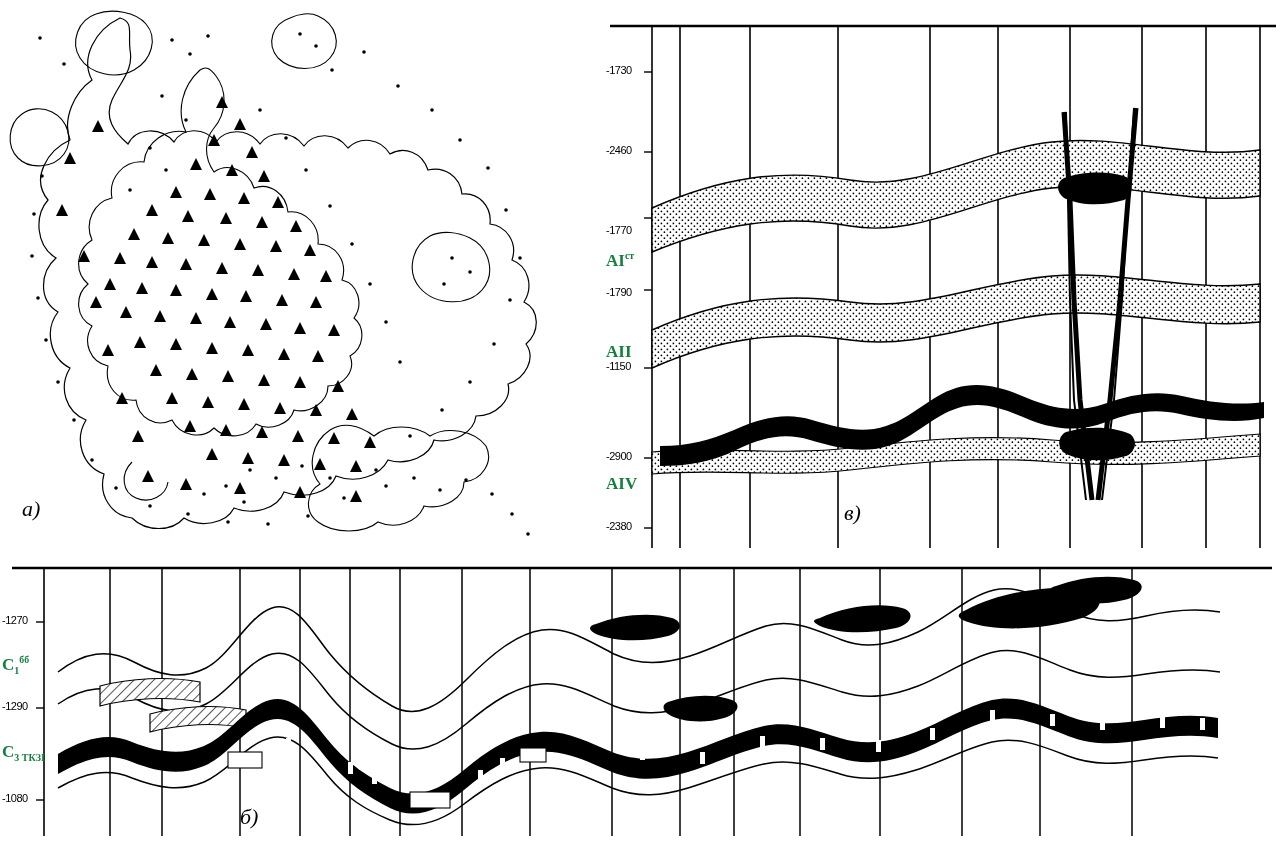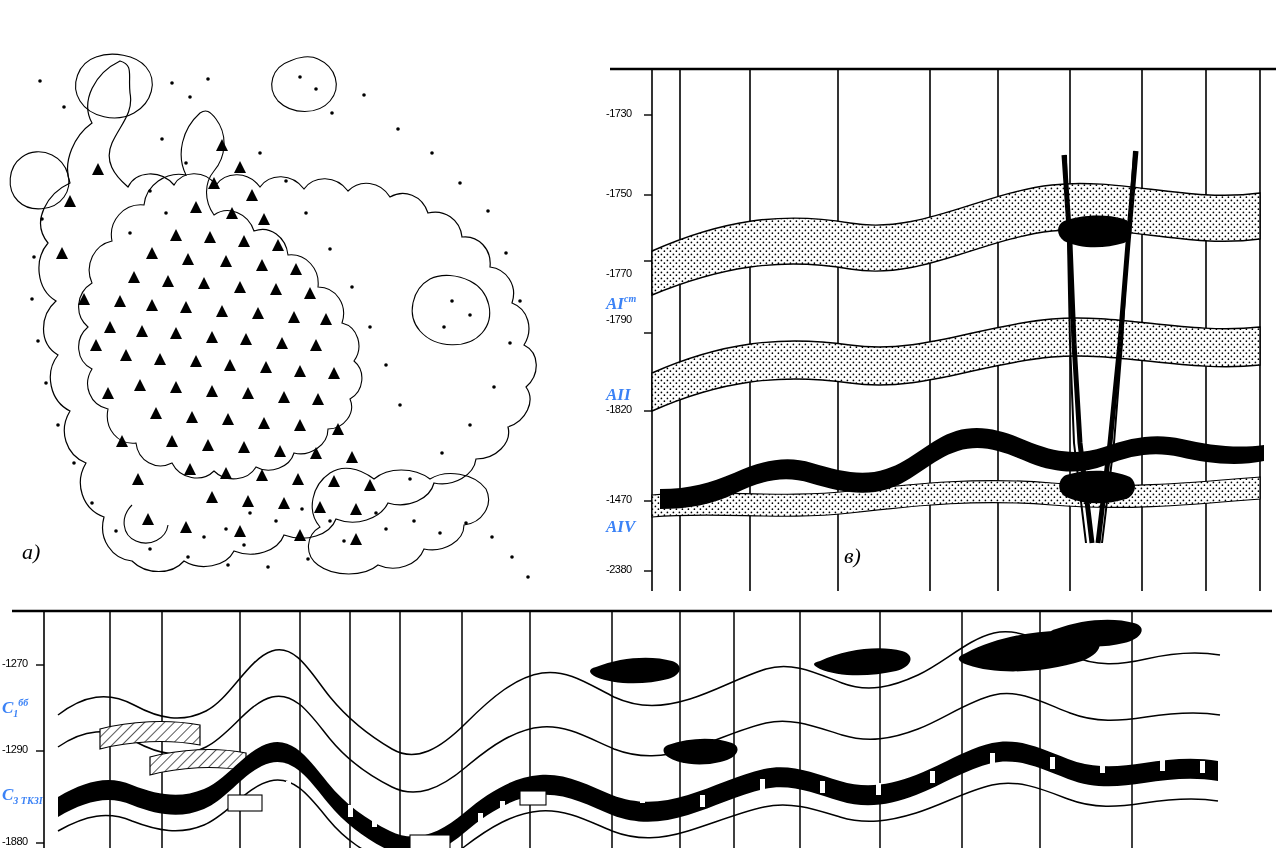--- a/index.html
+++ b/index.html
@@ -12,21 +12,20 @@
   }
   #page {
     position: relative;
     width: 1280px;
     height: 848px;
     background: #ffffff;
     overflow: hidden;
   }
   .panel {
     position: absolute;
-    margin-top: 43px;
   }
   
   #panel-a {
     left: 0px;
     top: 0px;
     width: 600px;
     height: 560px;
   }
   #panel-b {
     left: 0px;
@@ -58,23 +57,22 @@
     font-size: 11px;
     color: #000;
     letter-spacing: -0.5px;
     white-space: nowrap;
   }
   .horizon-label {
     position: absolute;
     font-family: "Liberation Serif", serif;
     font-size: 17px;
     font-weight: bold;
-    color: #3b82f6;
+    color: #15803d;
     white-space: nowrap;
-    font-style: italic;
   }
   .horizon-label sup {
     font-size: 10px;
   }
   .horizon-label sub {
     font-size: 10px;
   }
   svg { display: block; }
 </style>
 </head>
@@ -354,25 +352,25 @@
                C504,206 480,206 464,198 C456,192 456,182 464,178 Z" fill="#000"></path>
 
       <path d="M466,432 C486,426 512,426 530,434 C538,440 536,452 526,456
                C506,462 484,462 466,454 C456,448 458,436 466,432 Z" fill="#000"></path>
 
       <path d="M486,296 C504,290 528,292 540,300 C546,306 542,314 532,316
                C512,320 492,316 482,308 C478,302 480,298 486,296 Z" fill="#000" opacity="0.0"></path>
     </svg>
 
     <div class="axis-label" style="left:6px; top:64px;">-1730</div>
-    <div class="axis-label" style="left:6px; top:144px;">-1750</div>
+    <div class="axis-label" style="left:6px; top:144px;">-2460</div>
     <div class="axis-label" style="left:6px; top:224px;">-1770</div>
-    <div class="axis-label" style="left:6px; top:270px;text-align:right;">-1790</div>
-    <div class="axis-label" style="left:6px; top:360px;">-1820</div>
-    <div class="axis-label" style="left:6px; top:450px;">-1470</div>
+    <div class="axis-label" style="left:6px; top:286px;text-align:right;">-1790</div>
+    <div class="axis-label" style="left:6px; top:360px;">-1150</div>
+    <div class="axis-label" style="left:6px; top:450px;">-2900</div>
     <div class="axis-label" style="left:6px; top:520px;">-2380</div>
 
     <div class="horizon-label" style="left:6px; top:250px;">
       <span>АI</span><sup>ст</sup>
     </div>
     <div class="horizon-label" style="left:6px; top:342px;">
       <span>АII</span>
     </div>
     <div class="horizon-label" style="left:6px; top:474px;text-align:right;">
       <span>АIV</span>
@@ -502,21 +500,21 @@
       <path d="M966,54 C1000,36 1050,28 1086,34 C1106,38 1104,54 1082,62
                C1044,74 996,76 968,66 C956,62 956,58 966,54 Z" fill="#000"></path>
       <path d="M1056,30 C1082,20 1114,18 1134,24 C1148,28 1142,40 1124,44
                C1100,50 1070,48 1056,40 C1048,36 1048,32 1056,30 Z" fill="#000"></path>
       <path d="M668,146 C690,138 716,138 732,144 C742,148 738,158 724,162
                C704,168 680,166 668,158 C662,154 662,148 668,146 Z" fill="#000"></path>
     </svg>
 
     <div class="axis-label" style="left:2px; top:58px;">-1270</div>
     <div class="axis-label" style="left:2px; top:144px;">-1290</div>
-    <div class="axis-label" style="left:2px; top:236px;">-1880</div>
+    <div class="axis-label" style="left:2px; top:236px;">-1080</div>
 
     <div class="horizon-label" style="left:2px; top:98px;">
       <span>C</span><sub>1</sub><sup>бб</sup>
     </div>
     <div class="horizon-label" style="left:2px; top:186px;">
       <span>C</span><sub>3 ТКЗІ</sub>
     </div>
 
     <div class="panel-label" id="label-b">б)</div>
   </div>

